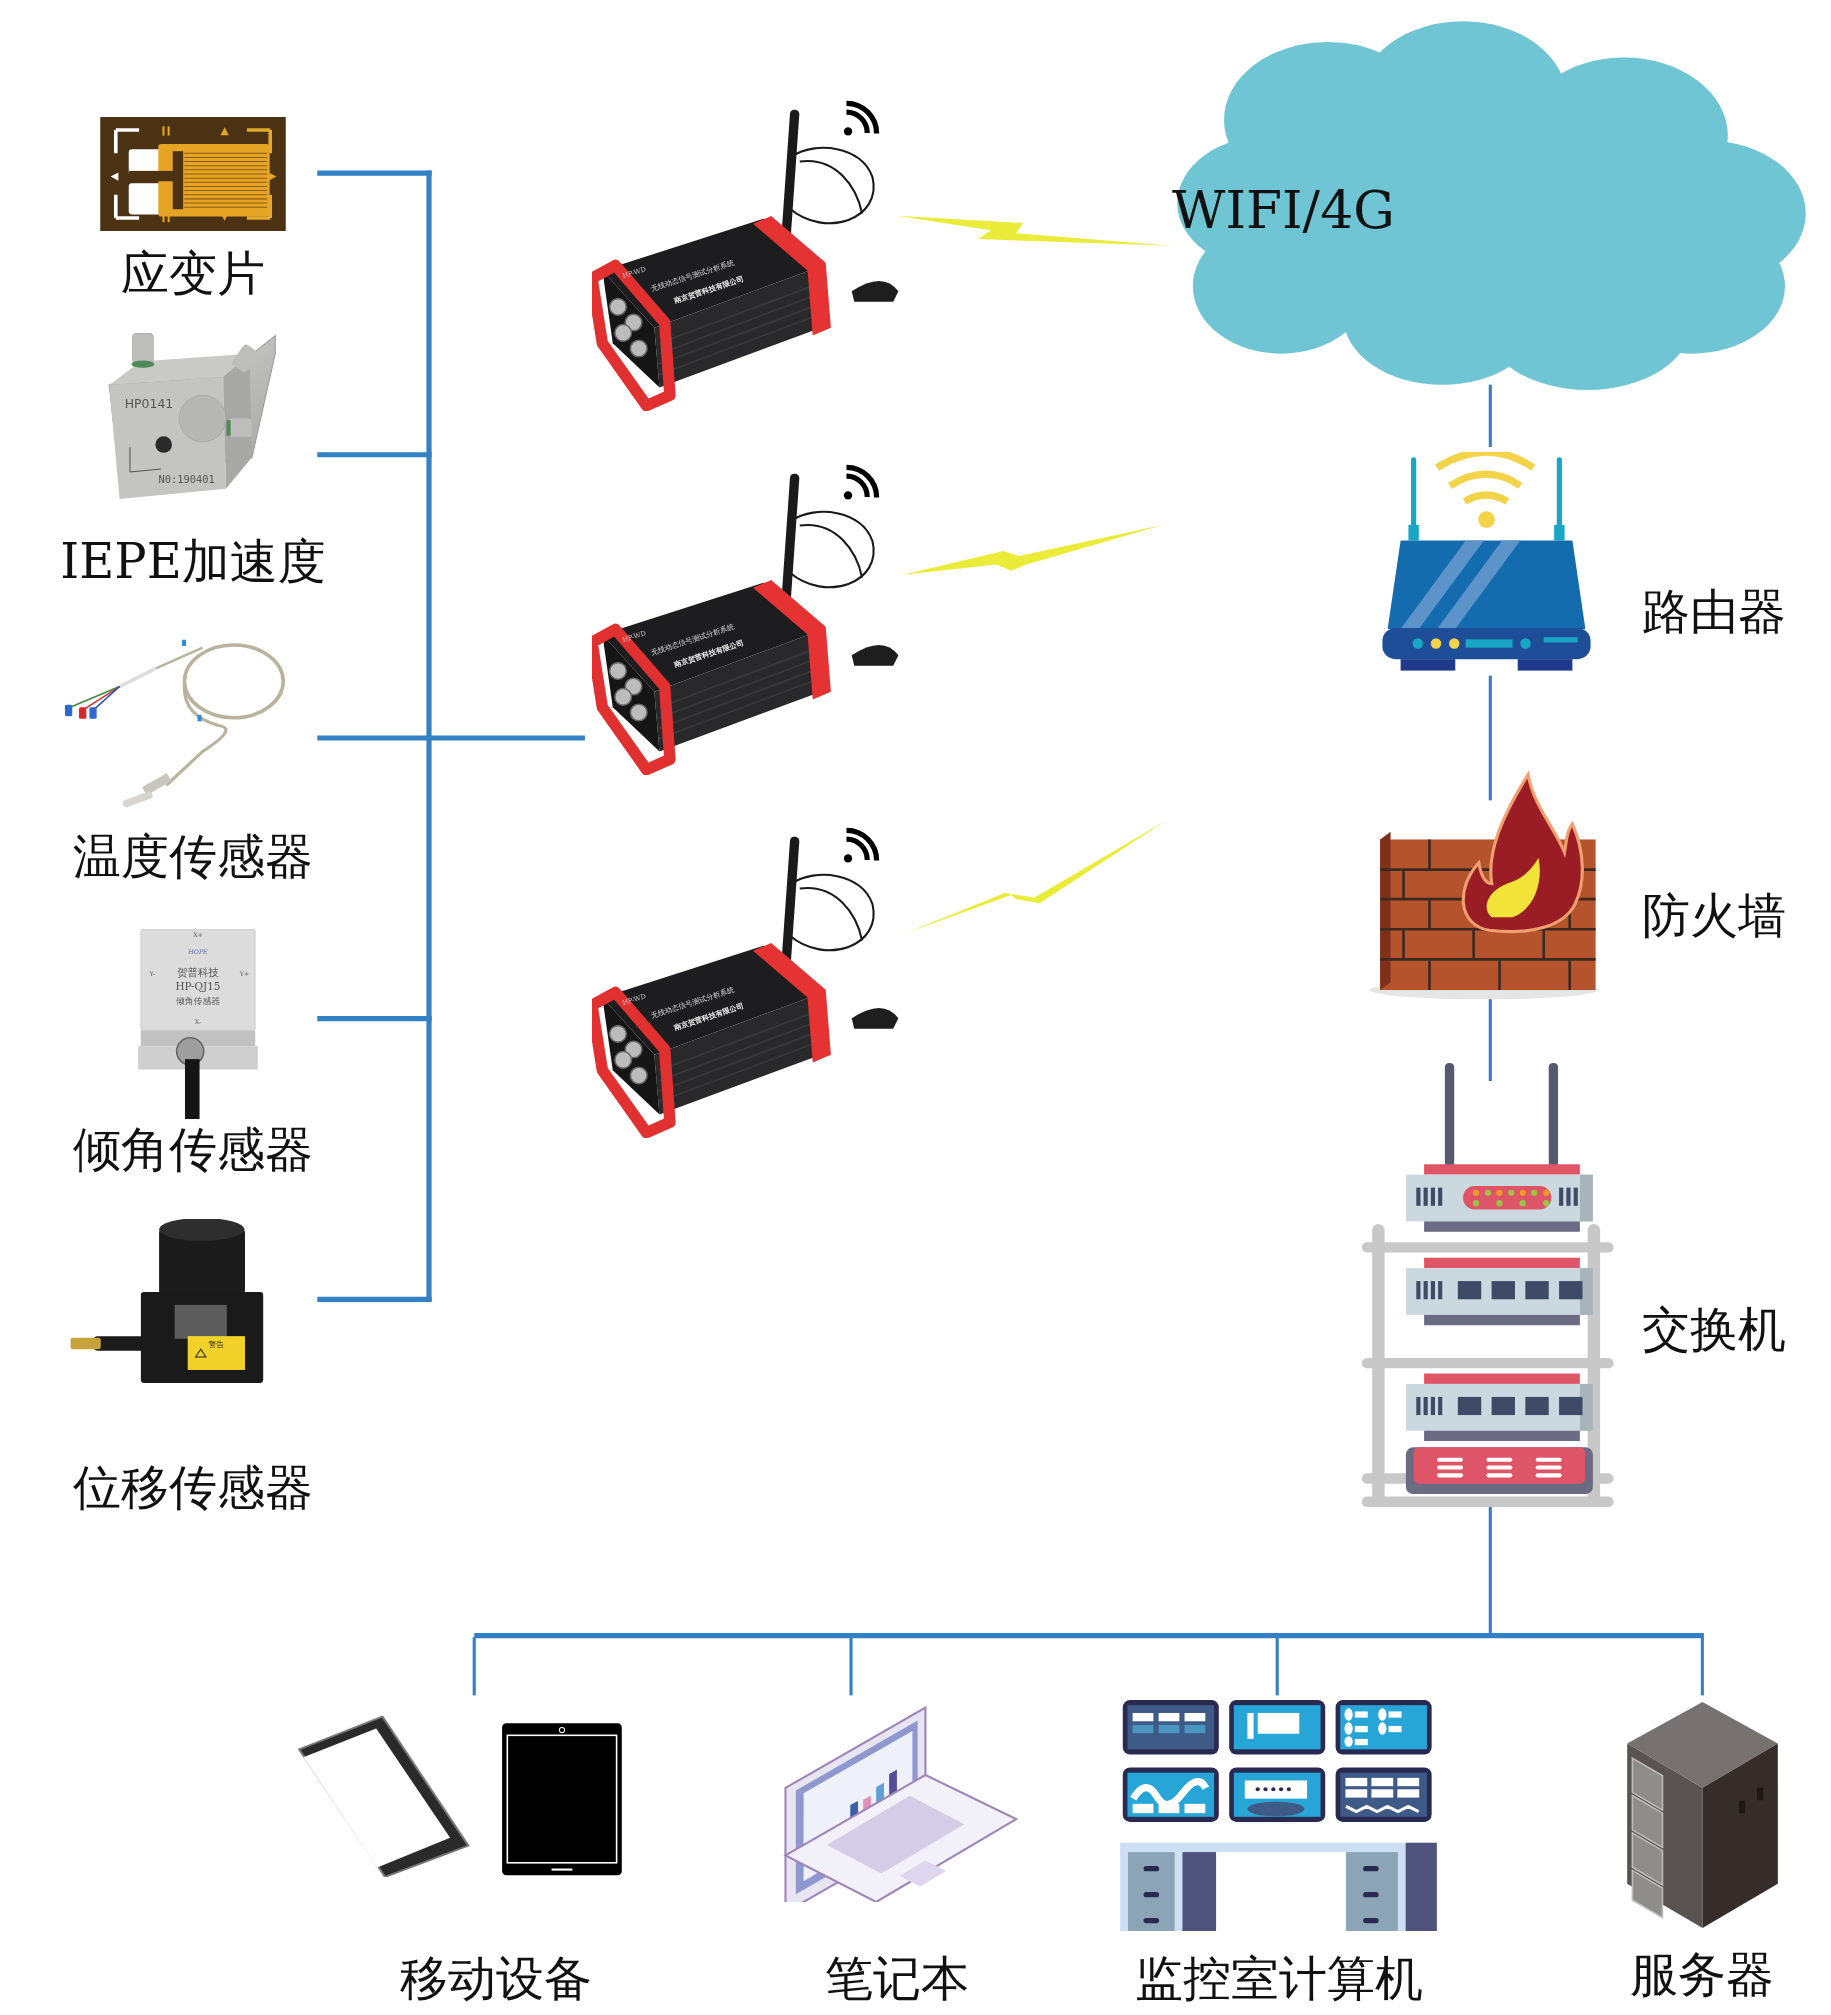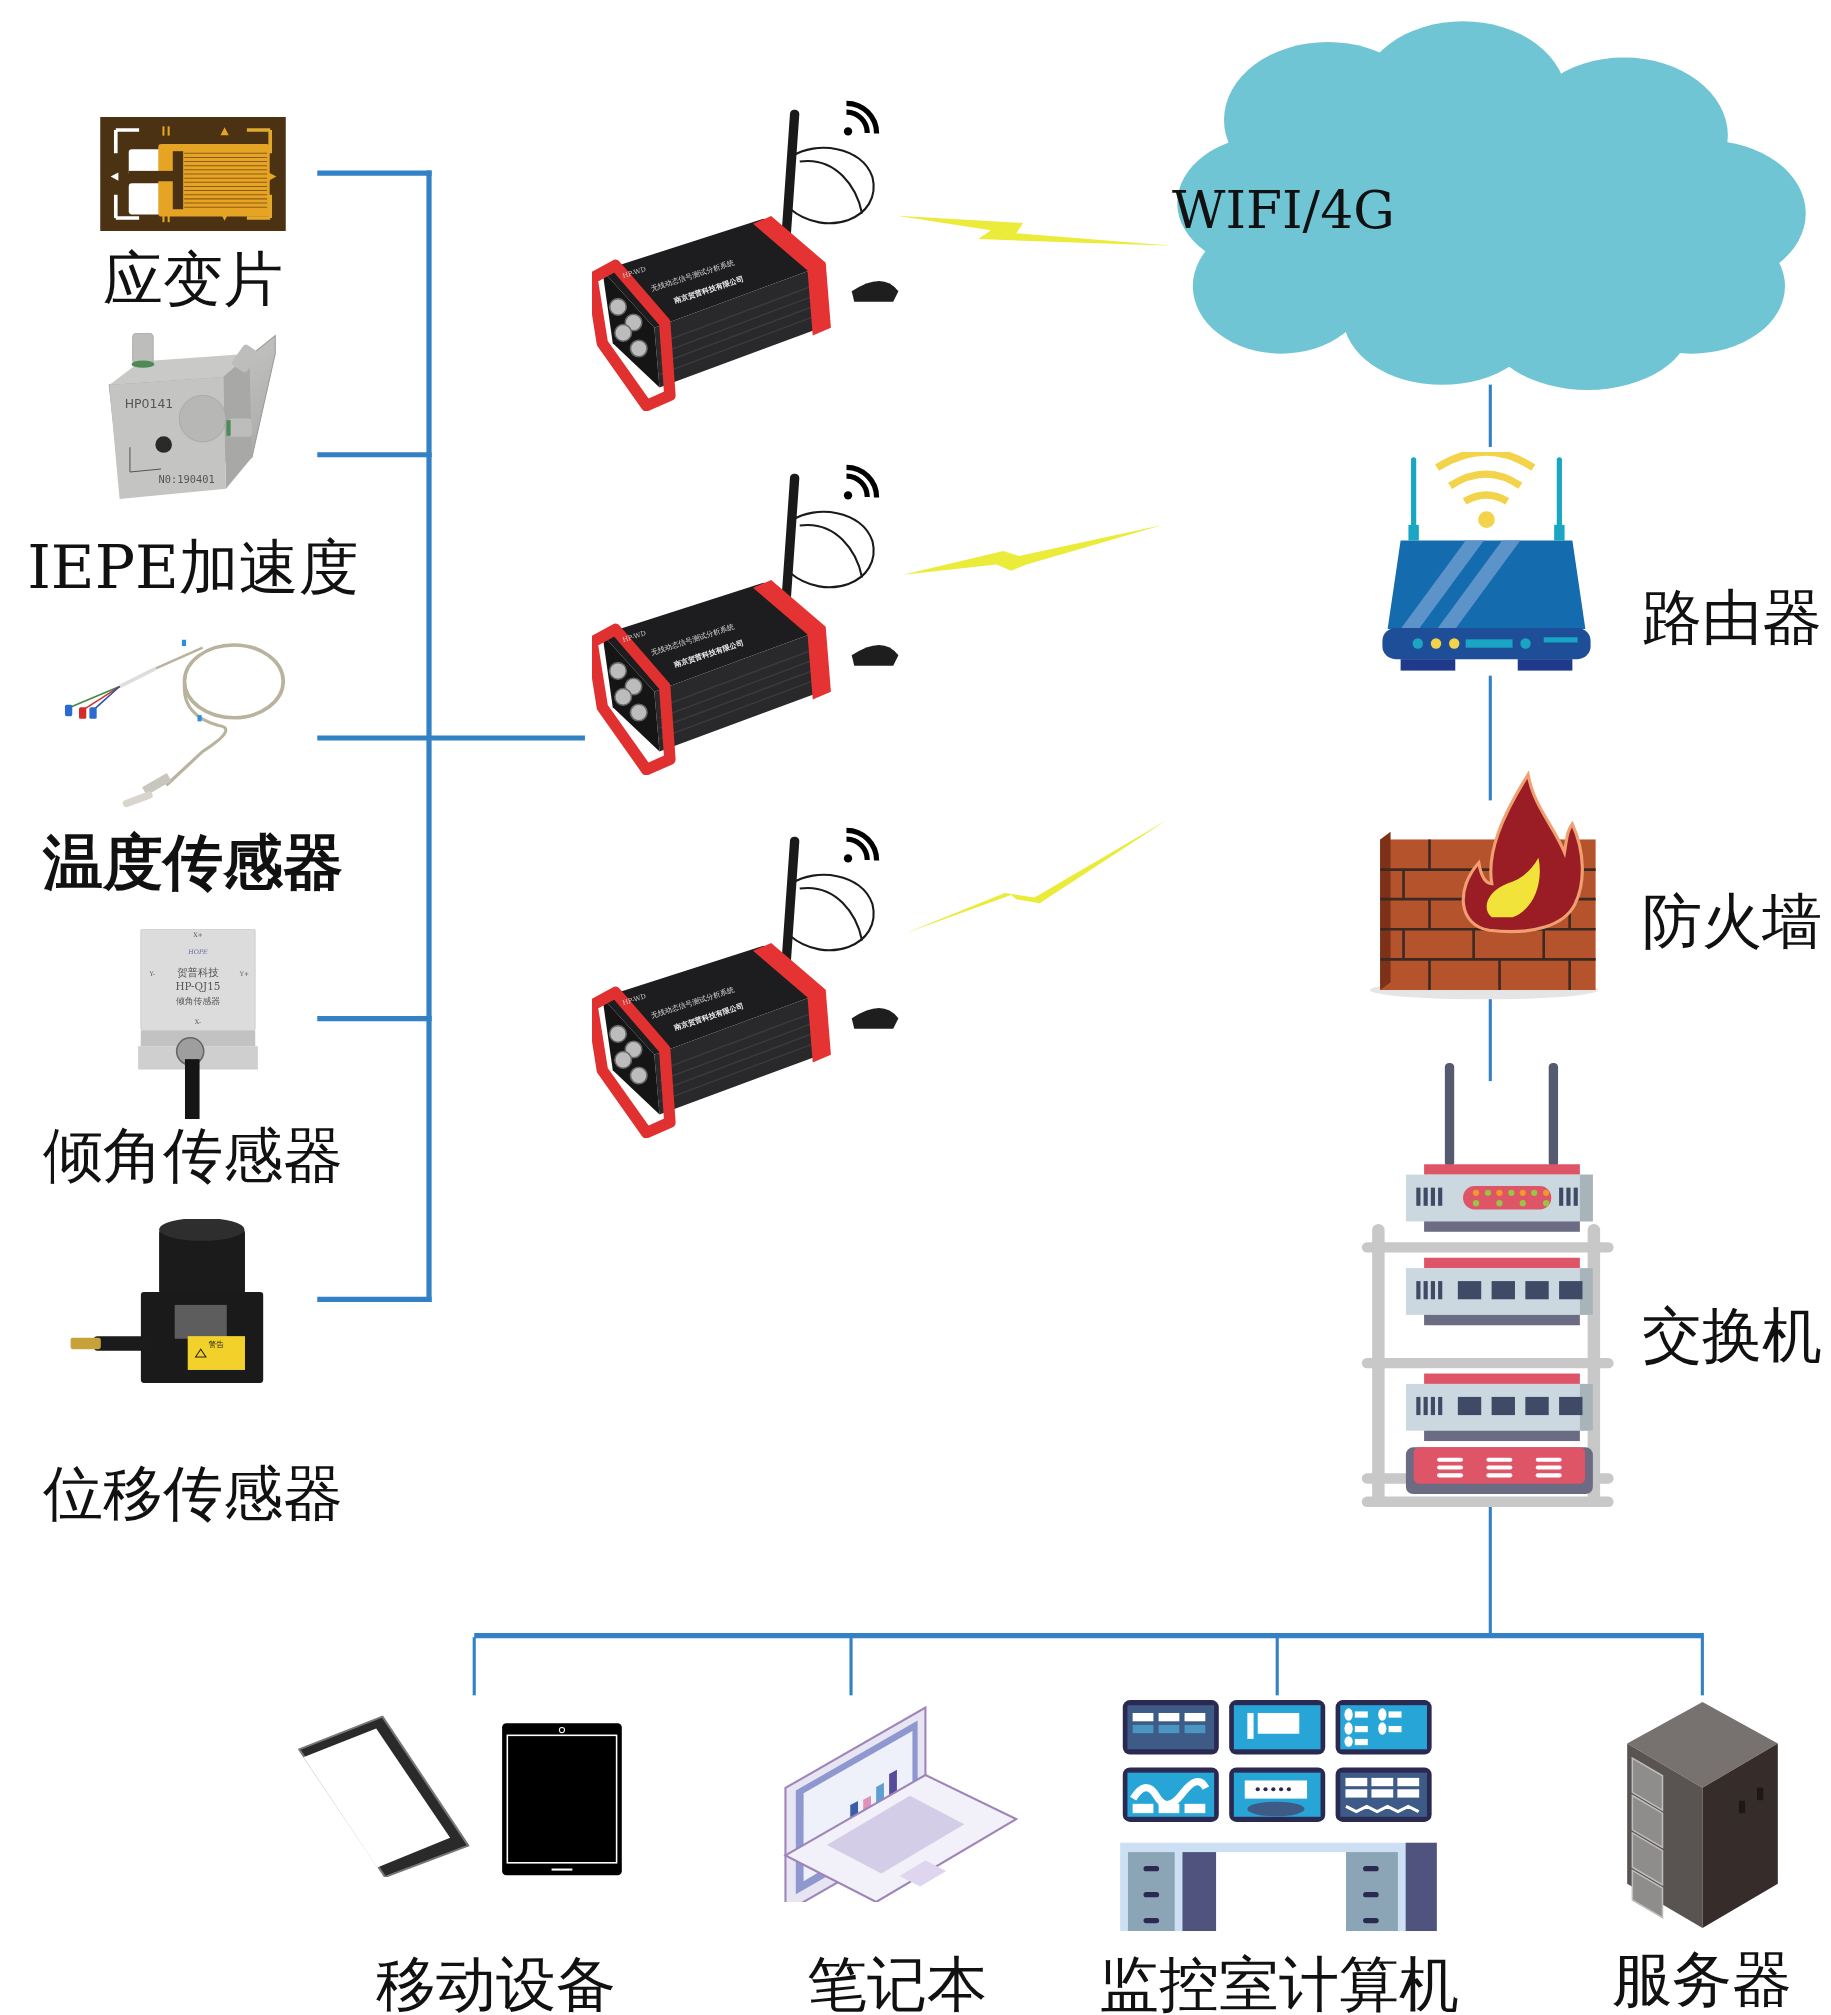--- a/index.html
+++ b/index.html
@@ -1,19 +1,19 @@
 <!DOCTYPE html>
 <html style="font-size:8.3px"><head>
 <meta charset="utf-8">
 <style>
   html, body { margin:0; padding:0; background:#ffffff; }
   body { width:1832px; height:2015px; position:relative; overflow:hidden;
          font-family:"DejaVu Serif","Liberation Serif",serif; }
   .abs { position:absolute; }
-  .label { position:absolute; color:#111; font-size:60px; white-space:nowrap;
+  .label { position:absolute; color:#111; font-size:48px; white-space:nowrap;
            font-family:"DejaVu Serif","Liberation Serif",serif; transform:translateX(-50%); line-height:1; }
   .label.left-align { transform:none; }
   svg { position:absolute; left:0; top:0; }
 </style>
 </head>
 <body>
 
 <svg width="1832" height="2015" viewBox="0 0 3524 3877">
   <g stroke="#3381c5" stroke-width="10" fill="none">
     <line x1="610" y1="333" x2="830" y2="333"></line>
@@ -122,21 +122,21 @@
     <line x1="130" y1="95" x2="80" y2="140" stroke="#2a4fb0" stroke-width="3"></line>
     <rect x="25" y="130" width="14" height="22" fill="#2c6ad2" rx="3"></rect>
     <rect x="52" y="135" width="14" height="22" fill="#d62a2a" rx="3"></rect>
     <rect x="72" y="135" width="14" height="22" fill="#2c6ad2" rx="3"></rect>
     <rect x="250" y="5" width="8" height="12" fill="#2b8fe0"></rect>
     <rect x="280" y="150" width="8" height="12" fill="#2b8fe0"></rect>
     <rect x="175" y="275" width="55" height="18" fill="#c8c6be" transform="rotate(-30 200 285)"></rect>
     <rect x="135" y="305" width="60" height="14" rx="6" fill="#d7d5cc" transform="rotate(-20 165 312)"></rect>
   </svg>
 </div>
-<div class="label" style="left:193px;top:832px;font-weight:bold;">温度传感器</div>
+<div class="label" style="left:193px;top:832px;">温度传感器</div>
 
 <div class="abs" style="left:138px;top:929px;width:120px;height:190px;">
   <svg width="120" height="190" viewBox="0 0 230 365">
     <rect x="5" y="0" width="220" height="195" fill="#dcdcdc" stroke="#bbb" rx="4"></rect>
     <rect x="5" y="195" width="220" height="30" fill="#c2c2c2"></rect>
     <rect x="0" y="225" width="230" height="45" fill="#cfcfcf"></rect>
     <circle cx="100" cy="235" r="26" fill="#9e9e9e" stroke="#666" stroke-width="3"></circle>
     <rect x="90" y="250" width="28" height="115" fill="#151515"></rect>
     <text x="115" y="15" text-anchor="middle" font-size="12" fill="#555">X+</text>
     <text x="115" y="48" text-anchor="middle" font-size="12" fill="#6666aa" font-style="italic">HOPE</text>

